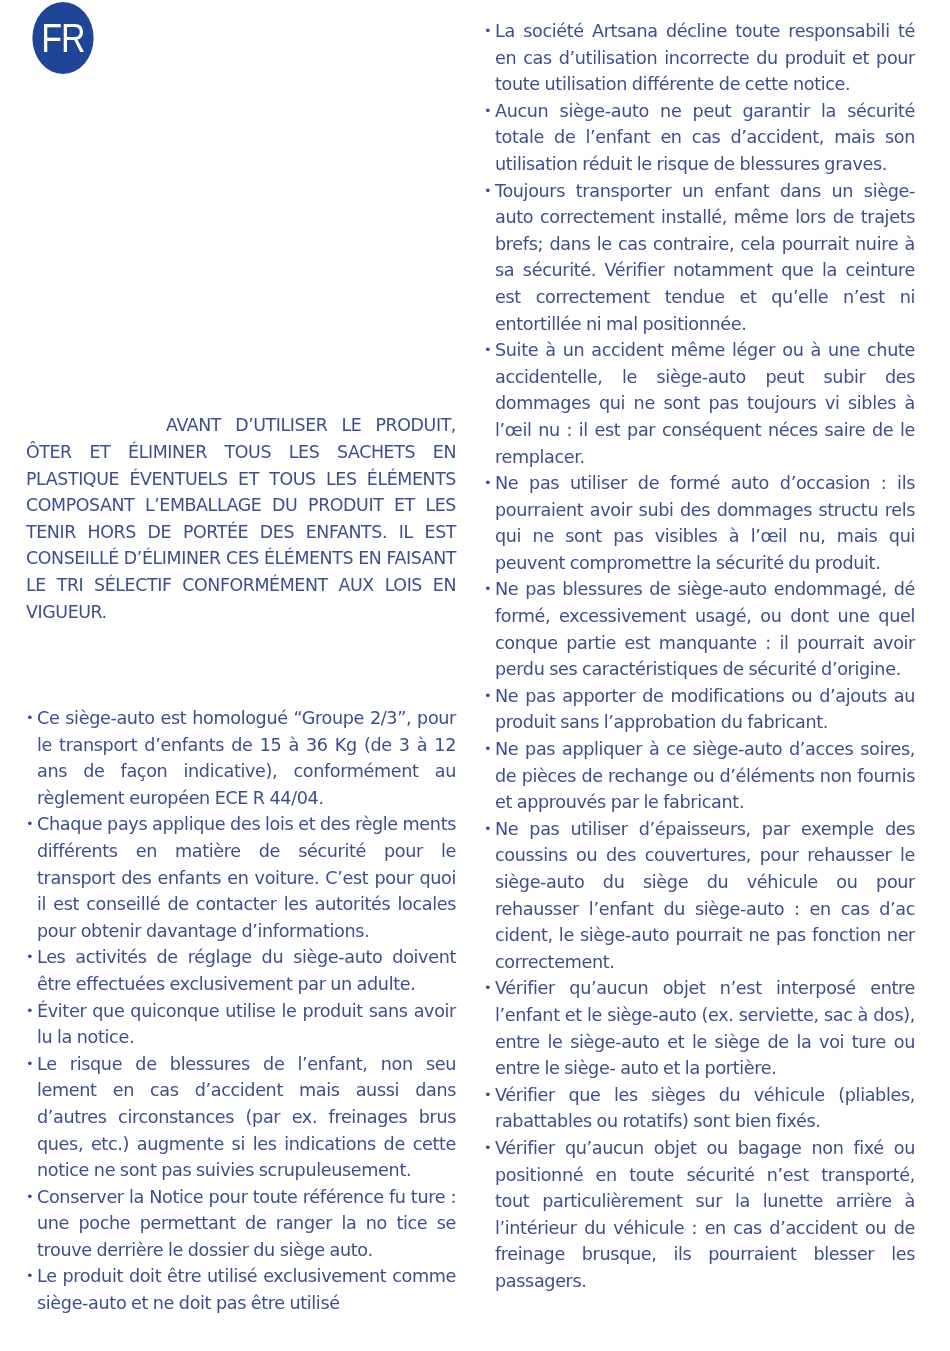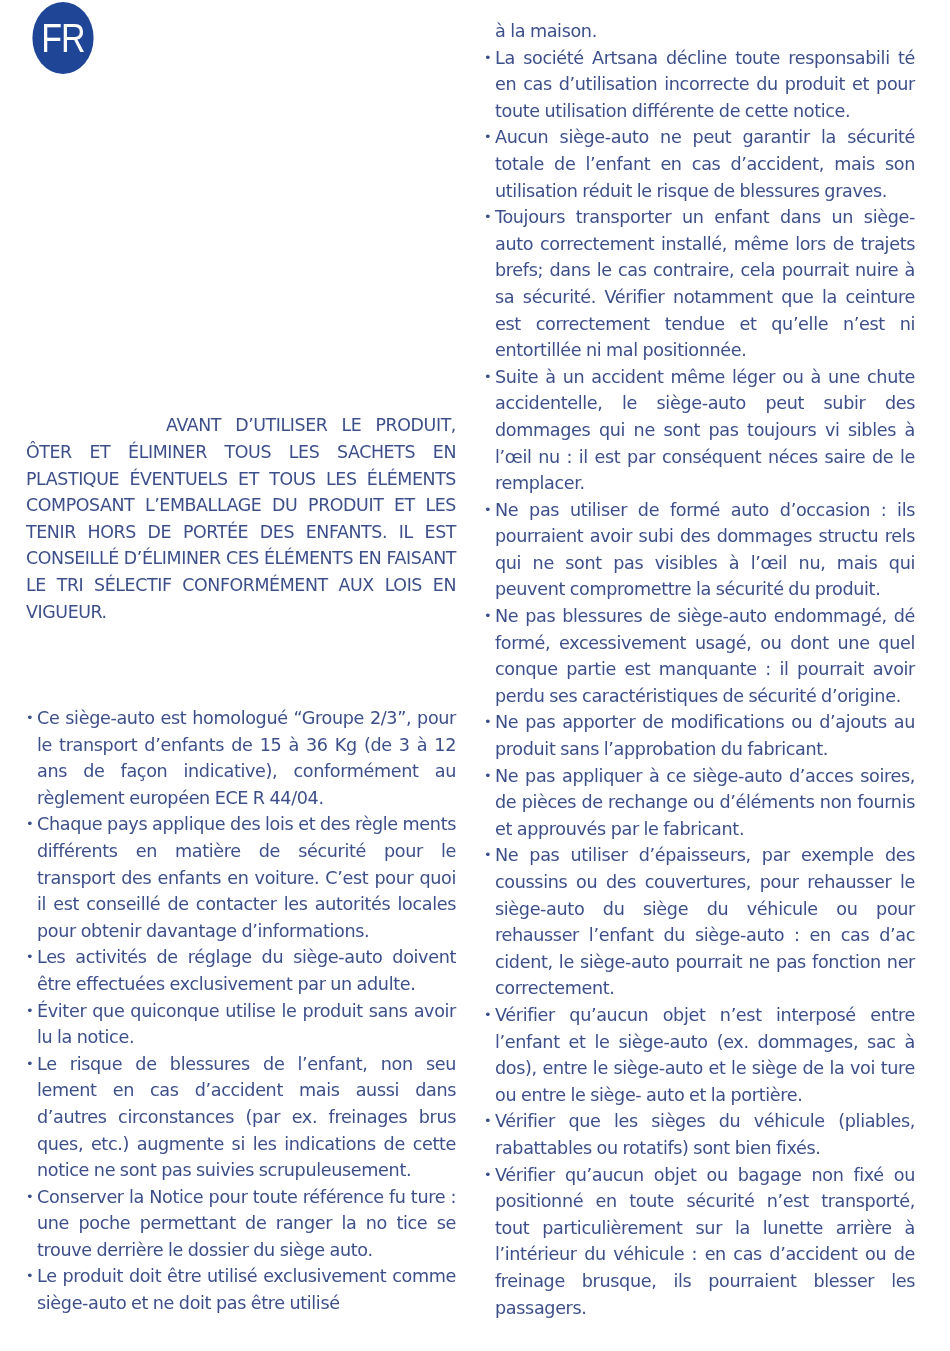--- a/index.html
+++ b/index.html
@@ -94,26 +94,25 @@
   <li><span class="bullet">•</span><span>Ce siège-auto est homologué “Groupe 2/3”, pour le transport d’enfants de 15 à 36 Kg (de 3 à 12 ans de façon indicative), conformément au règlement européen ECE R 44/04.</span></li>
   <li><span class="bullet">•</span><span>Chaque pays applique des lois et des règle ments différents en matière de sécurité pour le transport des enfants en voiture. C’est pour quoi il est conseillé de contacter les autorités locales pour obtenir davantage d’informations.</span></li>
   <li><span class="bullet">•</span><span>Les activités de réglage du siège-auto doivent être effectuées exclusivement par un adulte.</span></li>
   <li><span class="bullet">•</span><span>Éviter que quiconque utilise le produit sans avoir lu la notice.</span></li>
   <li><span class="bullet">•</span><span>Le risque de blessures de l’enfant, non seu lement en cas d’accident mais aussi dans d’autres circonstances (par ex. freinages brus ques, etc.) augmente si les indications de cette notice ne sont pas suivies scrupuleusement.</span></li>
   <li><span class="bullet">•</span><span>Conserver la Notice pour toute référence fu ture : une poche permettant de ranger la no tice se trouve derrière le dossier du siège auto.</span></li>
   <li><span class="bullet">•</span><span>Le produit doit être utilisé exclusivement comme siège-auto et ne doit pas être utilisé</span></li>
 </ul>
 
 <ul class="col col-right">
-  <li class="continuation"><span>à la maison.</span></li>
   <li><span class="bullet">•</span><span>La société Artsana décline toute responsabili té en cas d’utilisation incorrecte du produit et pour toute utilisation différente de cette notice.</span></li>
   <li><span class="bullet">•</span><span>Aucun siège-auto ne peut garantir la sécurité totale de l’enfant en cas d’accident, mais son utilisation réduit le risque de blessures graves.</span></li>
   <li><span class="bullet">•</span><span>Toujours transporter un enfant dans un siège-auto correctement installé, même lors de trajets brefs; dans le cas contraire, cela pourrait nuire à sa sécurité. Vérifier notamment que la ceinture est correctement tendue et qu’elle n’est ni entortillée ni mal positionnée.</span></li>
   <li><span class="bullet">•</span><span>Suite à un accident même léger ou à une chute accidentelle, le siège-auto peut subir des dommages qui ne sont pas toujours vi sibles à l’œil nu : il est par conséquent néces saire de le remplacer.</span></li>
   <li><span class="bullet">•</span><span>Ne pas utiliser de formé auto d’occasion : ils pourraient avoir subi des dommages structu rels qui ne sont pas visibles à l’œil nu, mais qui peuvent compromettre la sécurité du produit.</span></li>
   <li><span class="bullet">•</span><span>Ne pas blessures de siège-auto endommagé, dé formé, excessivement usagé, ou dont une quel conque partie est manquante : il pourrait avoir perdu ses caractéristiques de sécurité d’origine.</span></li>
   <li><span class="bullet">•</span><span>Ne pas apporter de modifications ou d’ajouts au produit sans l’approbation du fabricant.</span></li>
   <li><span class="bullet">•</span><span>Ne pas appliquer à ce siège-auto d’acces soires, de pièces de rechange ou d’éléments non fournis et approuvés par le fabricant.</span></li>
   <li><span class="bullet">•</span><span>Ne pas utiliser d’épaisseurs, par exemple des coussins ou des couvertures, pour rehausser le siège-auto du siège du véhicule ou pour rehausser l’enfant du siège-auto : en cas d’ac cident, le siège-auto pourrait ne pas fonction ner correctement.</span></li>
-  <li><span class="bullet">•</span><span>Vérifier qu’aucun objet n’est interposé entre l’enfant et le siège-auto (ex. dommages, sac à dos), entre le siège-auto et le siège de la voi ture ou entre le siège- auto et la portière.</span></li>
+  <li><span class="bullet">•</span><span>Vérifier qu’aucun objet n’est interposé entre l’enfant et le siège-auto (ex. serviette, sac à dos), entre le siège-auto et le siège de la voi ture ou entre le siège- auto et la portière.</span></li>
   <li><span class="bullet">•</span><span>Vérifier que les sièges du véhicule (pliables, rabattables ou rotatifs) sont bien fixés.</span></li>
   <li><span class="bullet">•</span><span>Vérifier qu’aucun objet ou bagage non fixé ou positionné en toute sécurité n’est transporté, tout particulièrement sur la lunette arrière à l’intérieur du véhicule : en cas d’accident ou de freinage brusque, ils pourraient blesser les passagers.</span></li>
 </ul>
 
 </body></html>

